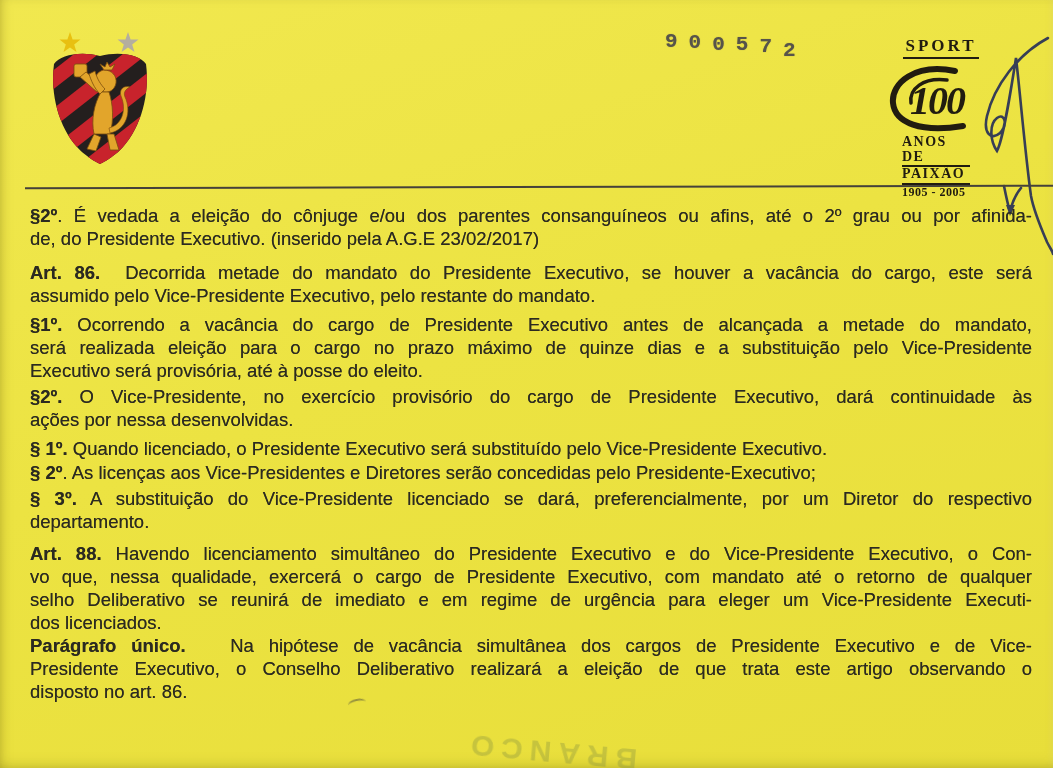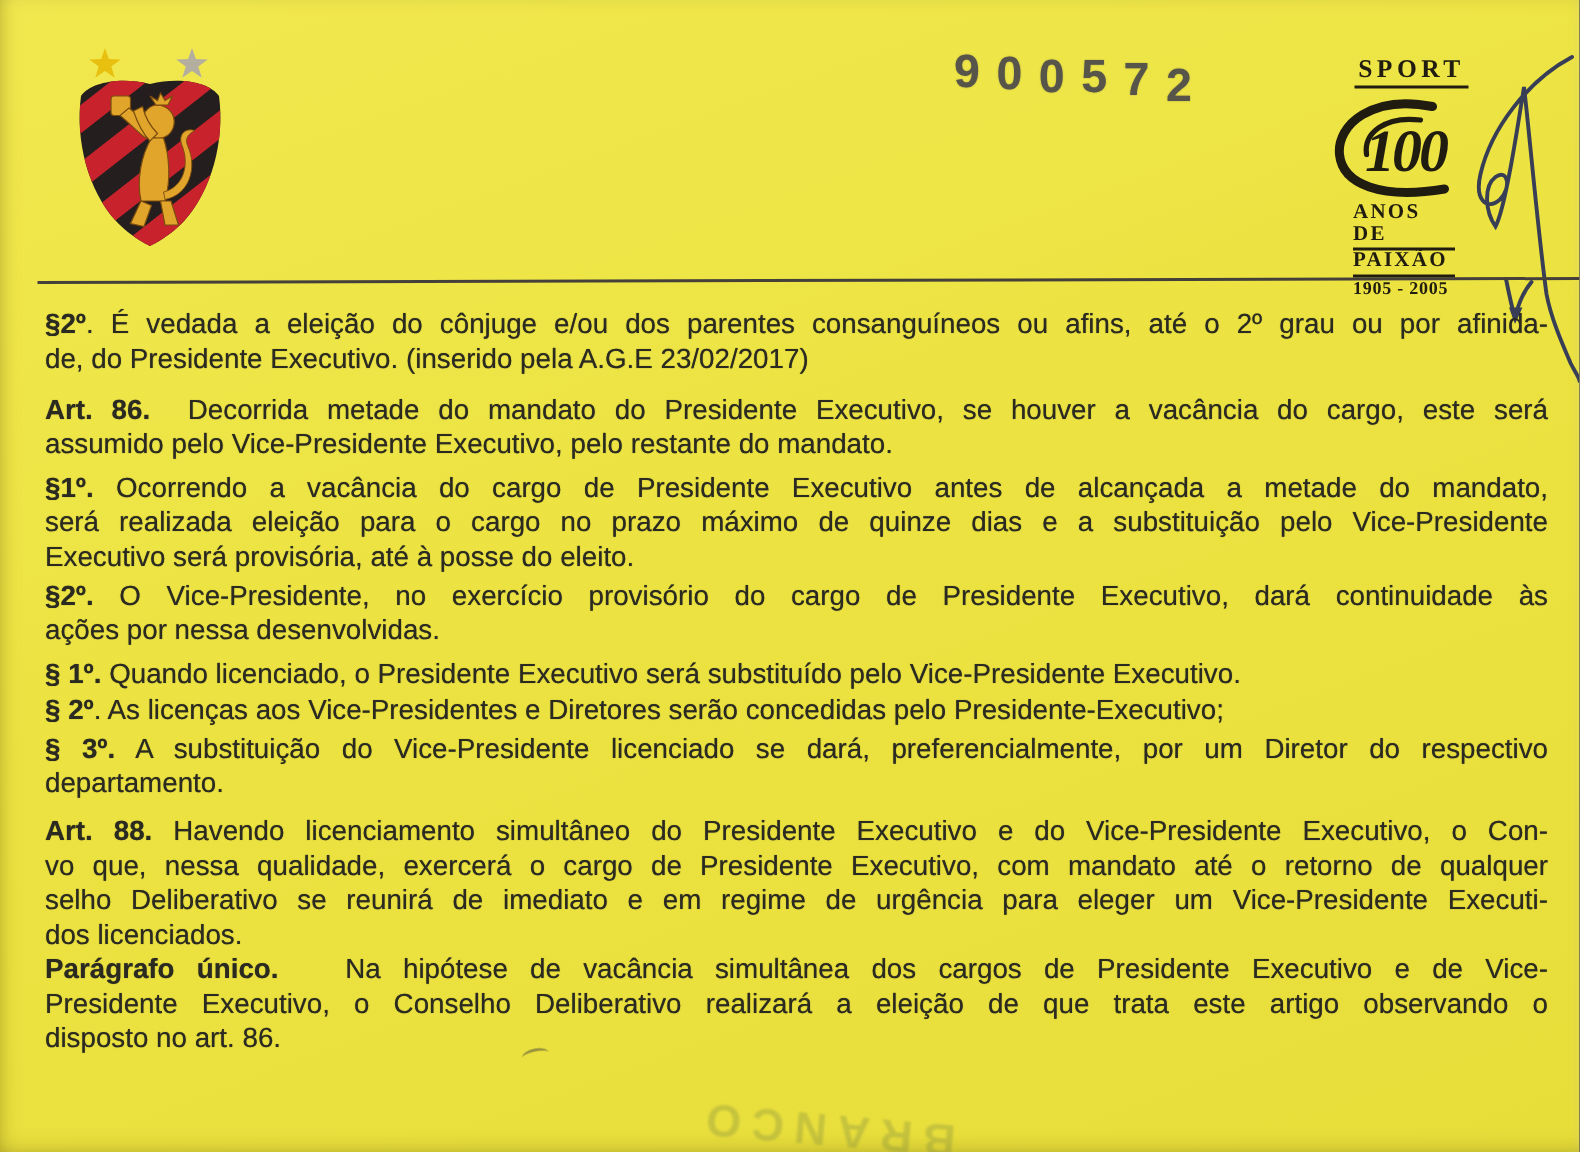--- a/index.html
+++ b/index.html
@@ -5,23 +5,23 @@
   html,body{margin:0;padding:0;background:#555;}
   #page{
     position:relative;width:1053px;height:768px;overflow:hidden;
     background:linear-gradient(160deg,#f1e84f 0%,#ece342 45%,#e8de3a 100%);
     box-shadow:inset 6px 0 14px -8px rgba(120,110,20,.55), inset 0 -8px 16px -10px rgba(120,110,20,.45), inset -4px 0 10px -8px rgba(255,255,230,.6);
     font-family:"Liberation Sans", sans-serif;
   }
   
   #crest{position:absolute;left:44px;top:30px;width:112px;height:140px;}
   #stamp{
-    position:absolute;left:636px;top:30px;
-    font-family:Liberation Sans, sans-serif;font-weight:600;
-    font-size:31px;color:#57544a;letter-spacing:11px;
+    position:absolute;left:665px;top:30px;
+    font-family:Liberation Mono, monospace;font-weight:600;
+    font-size:21px;color:#57544a;letter-spacing:11px;
     text-shadow:0 0 1px rgba(87,84,74,.55);
   }
   #stamp span{display:inline-block}
   #stamp span:nth-child(2){transform:translateY(1px)}
   #stamp span:nth-child(3){transform:translateY(3px)}
   #stamp span:nth-child(4){transform:translateY(3px)}
   #stamp span:nth-child(5){transform:translateY(5px)}
   #stamp span:nth-child(6){transform:translateY(9px)}
   #centenary{position:absolute;left:880px;top:32px;width:122px;color:#211c10;}
   #centenary .brand{

